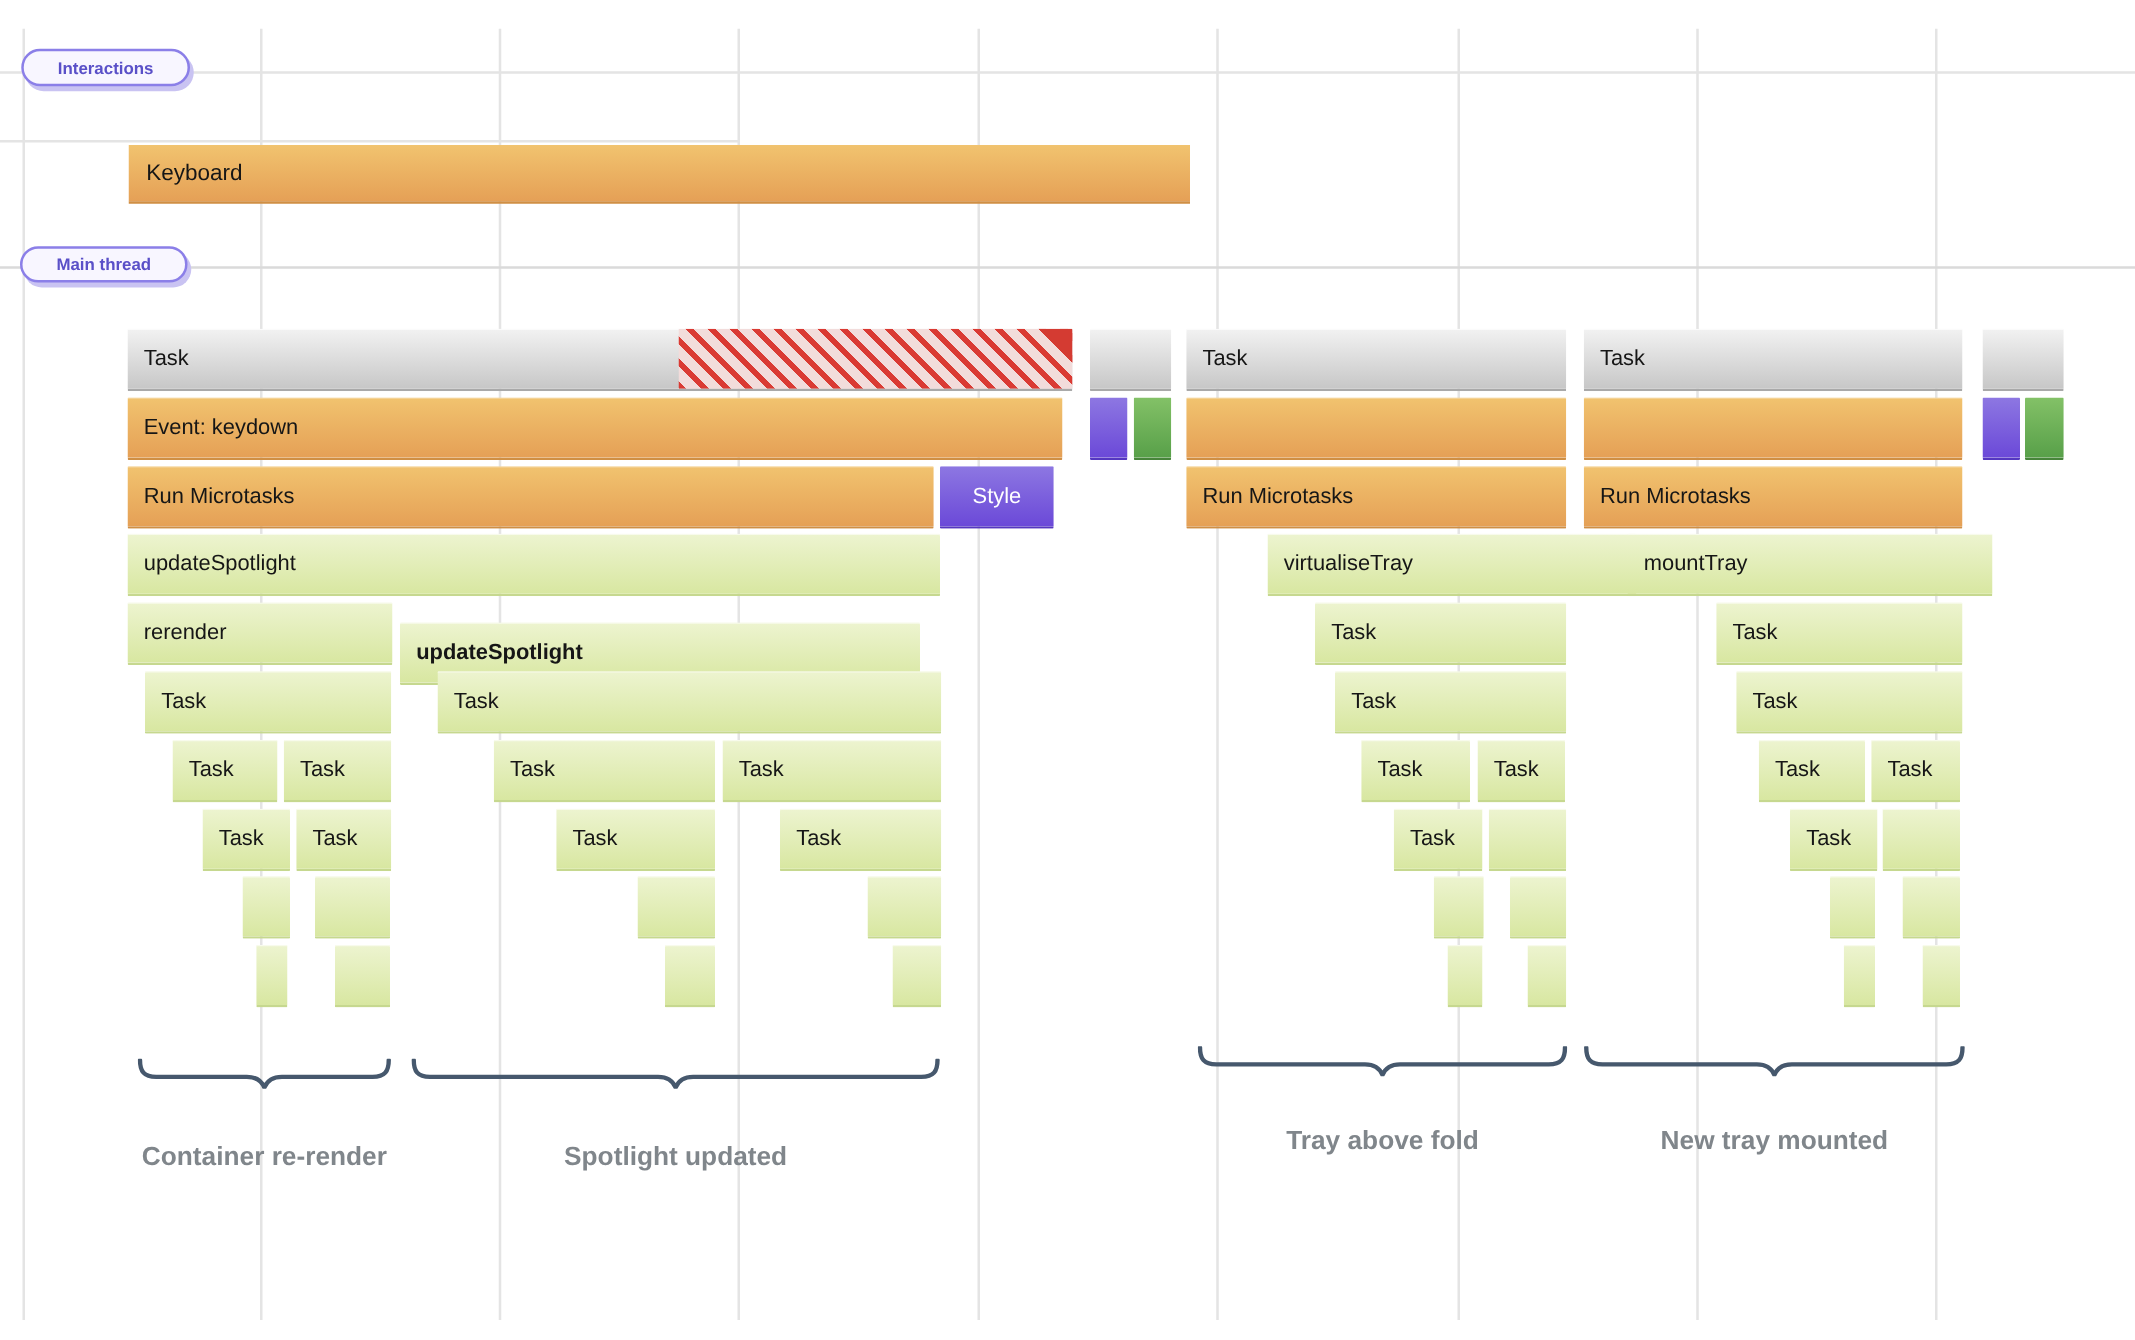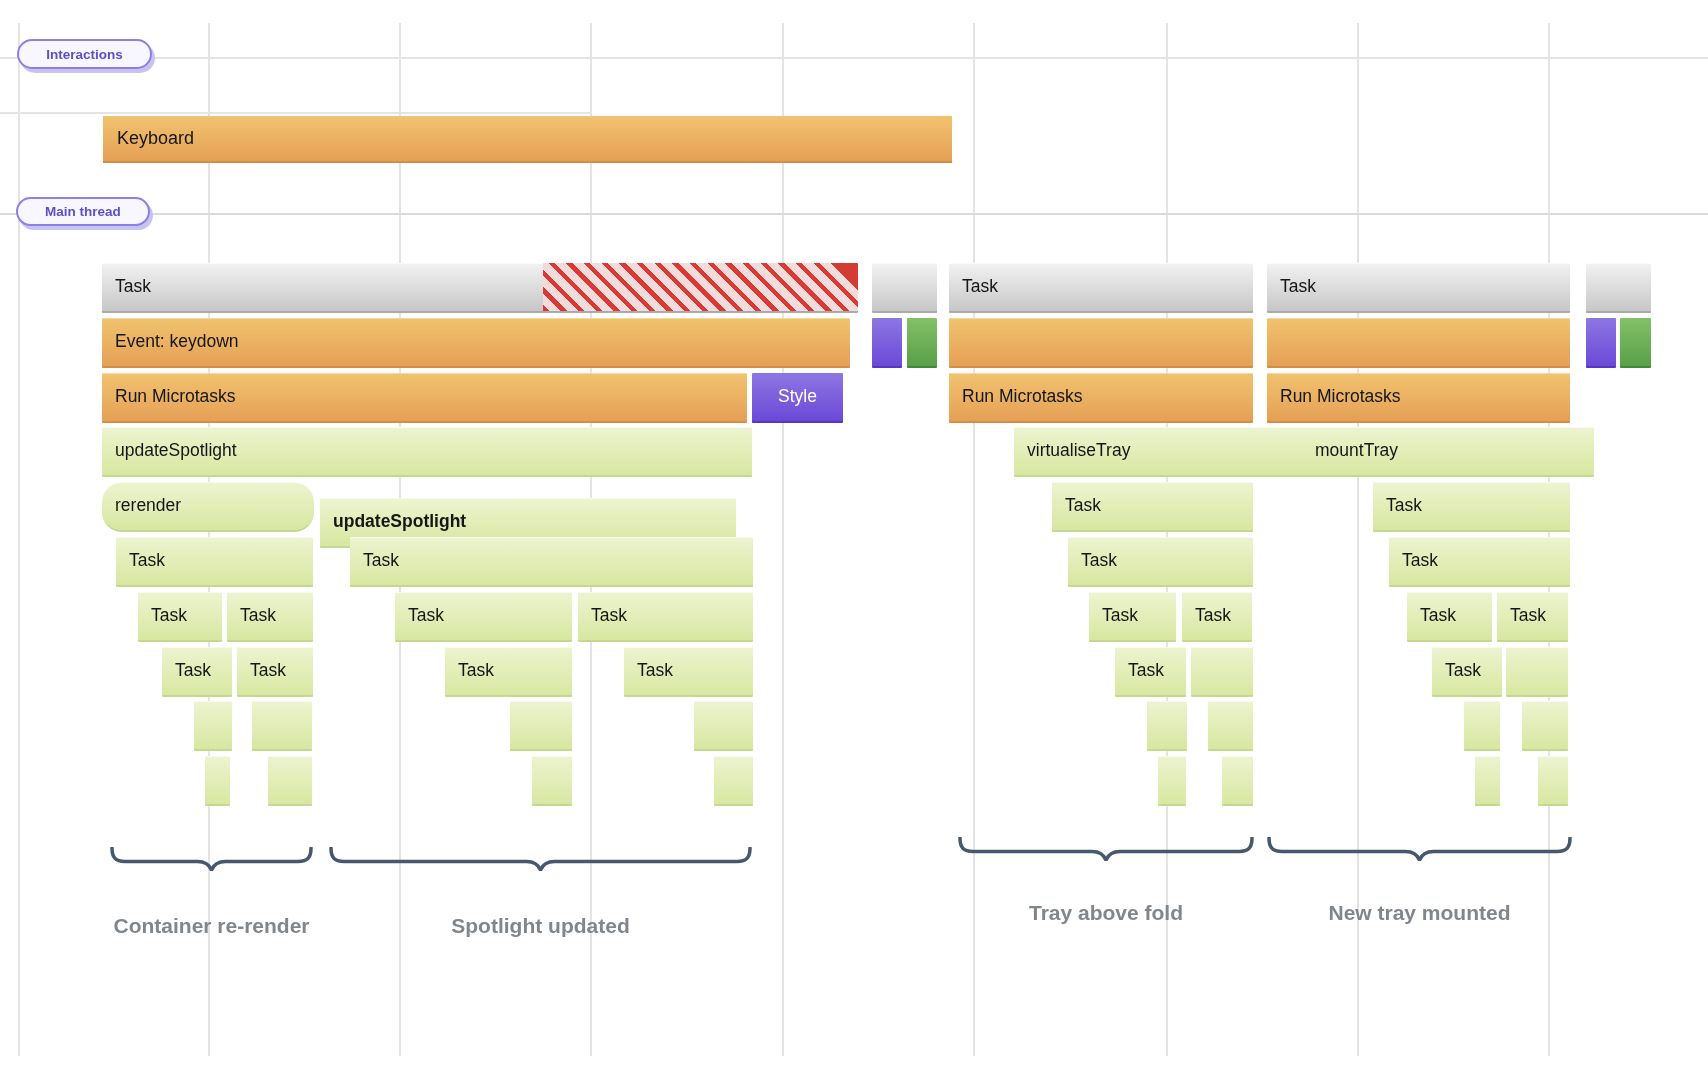--- a/index.html
+++ b/index.html
@@ -136,21 +136,21 @@
       <div class="frame task" style="left: 102px; top: 263px; width: 756px;"><span>Task</span><div class="hatch" style="left: 441px; width: 315px;">
           <div class="overrun"></div>
         </div></div>
       <div class="frame task" style="left: 872px; top: 263px; width: 65px;"><span></span></div>
       <div class="frame event" style="left: 102px; top: 318px; width: 748px;"><span>Event: keydown</span></div>
       <div class="frame style" style="left: 872px; top: 318px; width: 30px;"><span></span></div>
       <div class="frame paint" style="left: 907px; top: 318px; width: 30px;"><span></span></div>
       <div class="frame event" style="left: 102px; top: 373px; width: 645px;"><span>Run Microtasks</span></div>
       <div class="frame style" style="left: 752px; top: 373px; width: 91px;"><span>Style</span></div>
       <div class="frame script" style="left: 102px; top: 427px; width: 650px;"><span>updateSpotlight</span></div>
-      <div class="frame script" style="left: 102px; top: 482px; width: 212px; border-radius: 20px;"><span>rerender</span></div>
+      <div class="frame script" style="left: 102px; top: 482px; width: 212px;"><span>rerender</span></div>
       <div class="frame script" style="left: 320px; top: 498px; width: 416px; font-weight: bold;"><span>updateSpotlight</span></div>
       <div class="frame script" style="left: 116px; top: 537px; width: 197px;"><span>Task</span></div>
       <div class="frame script" style="left: 350px; top: 537px; width: 403px;"><span>Task</span></div>
       <div class="frame script" style="left: 138px; top: 592px; width: 84px;"><span>Task</span></div>
       <div class="frame script" style="left: 227px; top: 592px; width: 86px;"><span>Task</span></div>
       <div class="frame script" style="left: 395px; top: 592px; width: 177px;"><span>Task</span></div>
       <div class="frame script" style="left: 578px; top: 592px; width: 175px;"><span>Task</span></div>
       <div class="frame script" style="left: 162px; top: 647px; width: 70px;"><span>Task</span></div>
       <div class="frame script" style="left: 237px; top: 647px; width: 76px;"><span>Task</span></div>
       <div class="frame script" style="left: 445px; top: 647px; width: 127px;"><span>Task</span></div>

